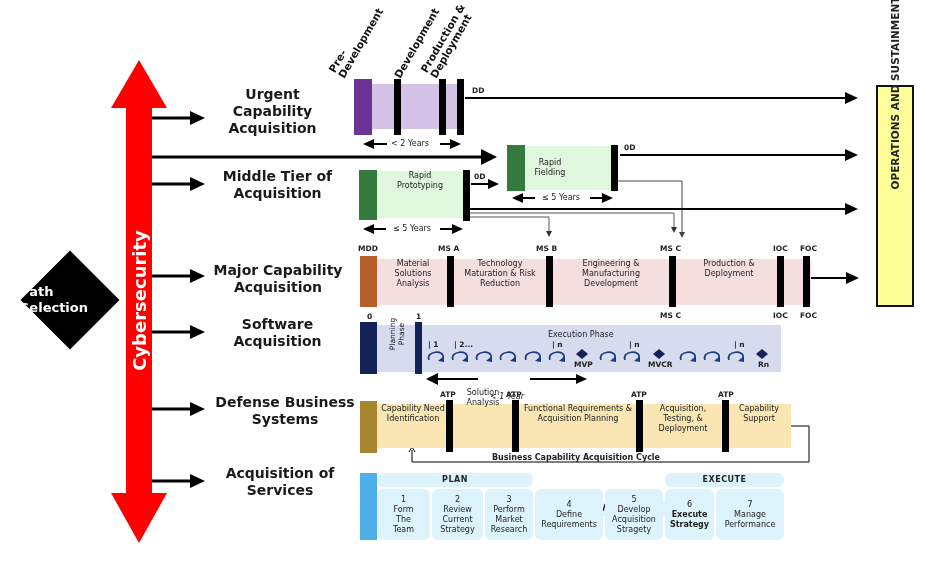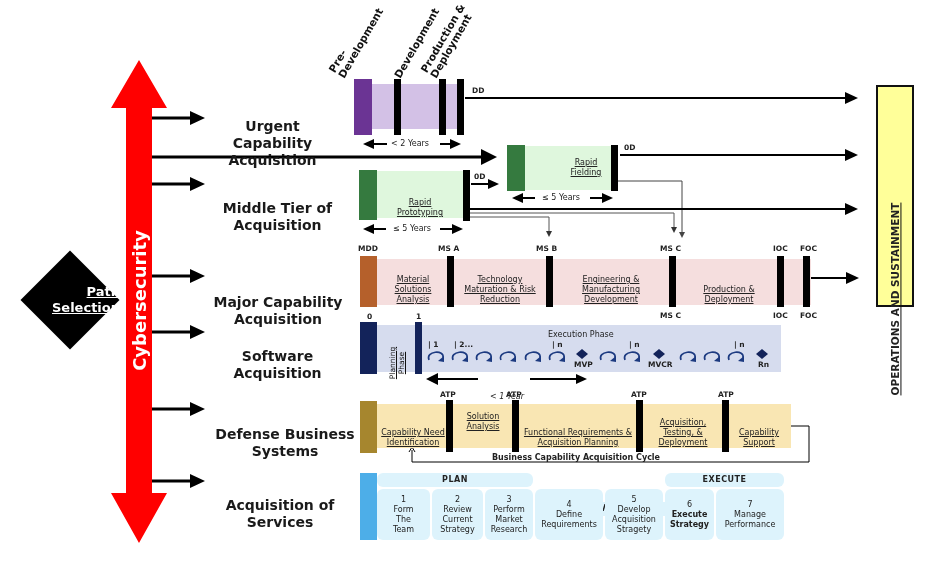--- a/index.html
+++ b/index.html
@@ -1,23 +1,23 @@
 <!DOCTYPE html>
 <html><head>
 <meta charset="utf-8">
 <style>
   html, body { margin: 0; padding: 0; background: #ffffff; }
   body { width: 940px; height: 573px; position: relative; overflow: hidden;
          font-family: "DejaVu Sans", sans-serif; color: #111; }
   .abs { position: absolute; }
-  .pathlabel { position: absolute; text-align: center; font-weight: bold; font-size: 14px; line-height: 17px; color: #1a1a1a; margin-top: 32px; }
+  .pathlabel { position: absolute; text-align: center; font-weight: bold; font-size: 14px; line-height: 17px; color: #1a1a1a; }
   .tiny { font-size: 7.5px; font-weight: bold; color: #222; }
   .small { font-size: 8px; color: #222; }
   .bar { position: absolute; background: #000; }
-  .ctr { display: flex; align-items: flex-end; justify-content: center; text-align: center; text-decoration: underline; }
+  .ctr { display: flex; align-items: flex-start; justify-content: center; text-align: center; }
   .phase-text { font-size: 8px; line-height: 10px; color: #222; }
   .svc-cell { position: absolute; display: flex; align-items: center; justify-content: center;
               text-align: center; font-size: 8px; line-height: 10px; color: #222; background: #ddf3fc; border-radius: 6px; }
 </style>
 </head>
 <body>
 
 <svg class="abs" style="left:0;top:0" width="940" height="573">
 
   <polygon points="139,60 167,108 152,108 152,493 167,493 139,543 111,493 126,493 126,108 111,108" fill="#ff0000"></polygon>

